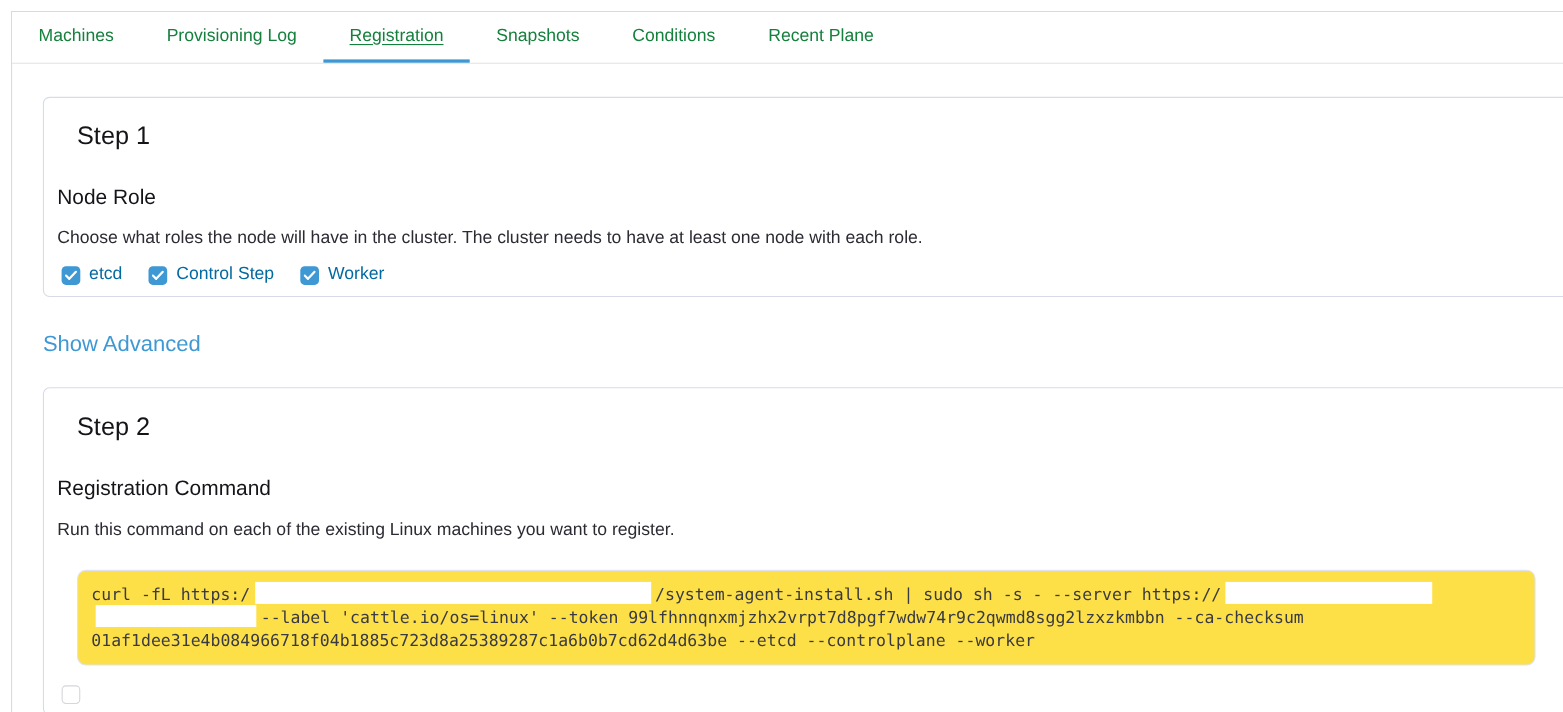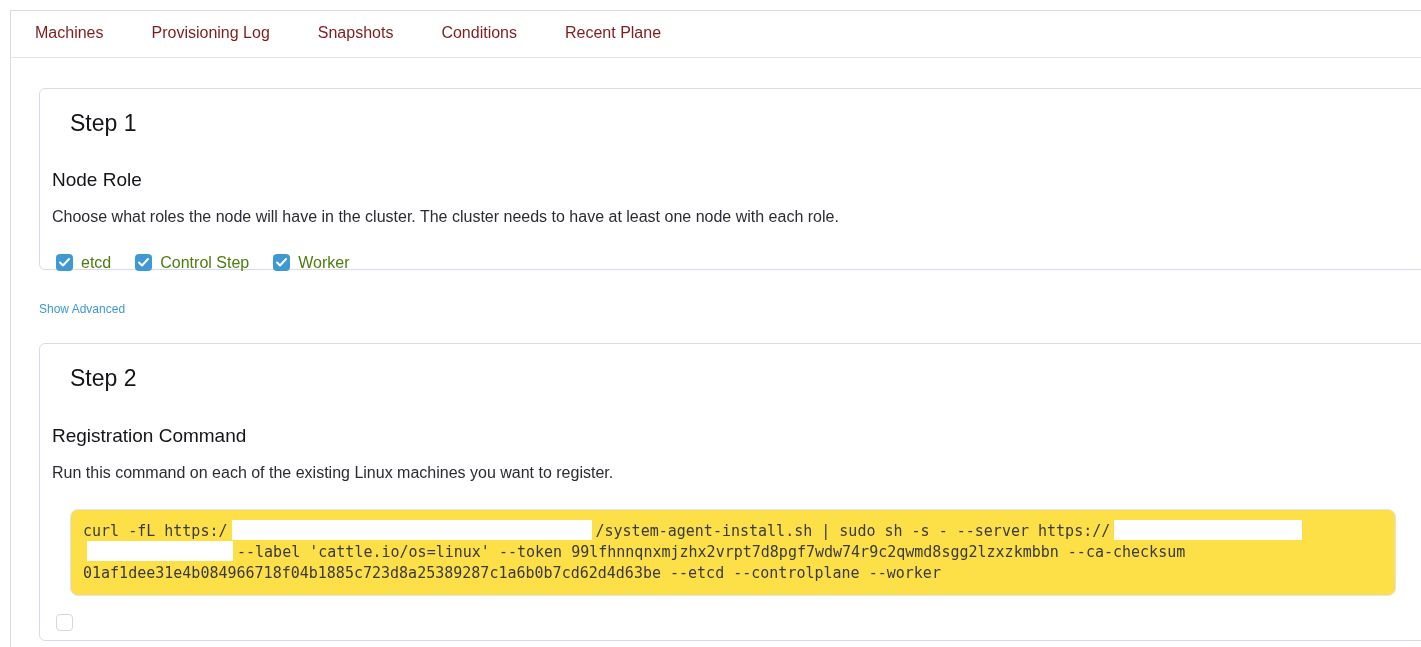--- a/index.html
+++ b/index.html
@@ -15,21 +15,21 @@
     border-top:1px solid #dadadd; border-left:1px solid #dadadd;
     background:#ffffff;
   }
   
   .tabbar {
     display:flex; align-items:stretch; height:47px;
     border-bottom:1px solid #e4e4e8; background:#ffffff;
   }
   .tab {
     display:flex; align-items:center; padding:0 24px;
-    font-size:16px; color:#7f1d1d; cursor:pointer; text-decoration:none;
+    font-size:16px; color:#15803d; cursor:pointer; text-decoration:none;
     border-bottom:3px solid transparent;
   }
   .tab.active { border-bottom-color:#3d98d3; }
   .tab.active .tab-label { text-decoration:underline; text-underline-offset:3px; }
   
   .content { padding:30px 0 0 28px; }
   .card {
     width:1560px; background:#fff;
     border:1.5px solid #d7dbe7; border-radius:6px;
     padding-left:12px;
@@ -41,31 +41,31 @@
     margin:20px 0 0 18px; line-height:29px;
   }
   .section-title {
     font-size:19px; font-weight:400; color:#141419;
     margin:30px 0 0 0; line-height:24px;
   }
   .card-step2 .section-title { margin-top:31px; }
   .desc { font-size:16px; margin:15px 0 0 0; line-height:20px; color:#2b2b33; }
   
   .checkbox-row { display:flex; align-items:center; gap:24px; margin:14px 0 0 4px; }
-  .cb { display:flex; gap:8px; font-size:16px; color:#4d7c0f; cursor:pointer;margin-top:13px; }
+  .cb { display:flex; align-items:center; gap:8px; font-size:16px; color:#0369a1; cursor:pointer; }
   .cb-box {
     width:17px; height:17px; border-radius:4px; background:#3d98d3;
     display:inline-flex; align-items:center; justify-content:center; flex:none;
   }
   .cb-box.unchecked { background:#fff; border:1px solid #d6d6db; }
   .cb-box svg { display:block; }
   
   .show-adv {
     display:inline-block; margin:32px 0 27px 0;
-    color:#3d98d3; font-size:12px; cursor:pointer; text-decoration:none;
+    color:#3d98d3; font-size:20px; cursor:pointer; text-decoration:none;
   }
   
   .codeblock {
     width:1326px; margin:26px 0 0 18px;
     background:#fde047; border:1px solid #e0e3ee; border-radius:8px;
     padding:11px 12px;
     font-family:"DejaVu Sans Mono", monospace;
     font-size:15px; line-height:21px; color:#3a3a42;
   }
   .code-line { white-space:pre; }
@@ -86,20 +86,23 @@
 <body>
 
 <div class="outer">
 
   <nav class="tabbar">
     <a class="tab">
         <span class="tab-label">Machines</span>
       </a>
     <a class="tab">
         <span class="tab-label">Provisioning Log</span>
+      </a>
+    <a class="tab active">
+        <span class="tab-label">Registration</span>
       </a>
     <a class="tab">
         <span class="tab-label">Snapshots</span>
       </a>
     <a class="tab">
         <span class="tab-label">Conditions</span>
       </a>
     <a class="tab">
         <span class="tab-label">Recent Plane</span>
       </a>

